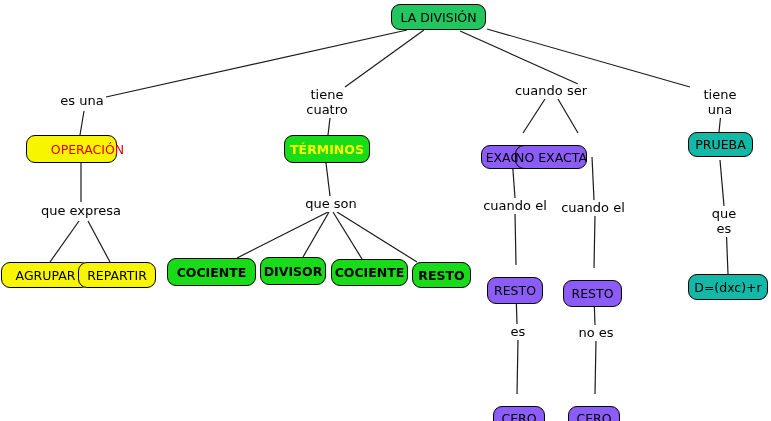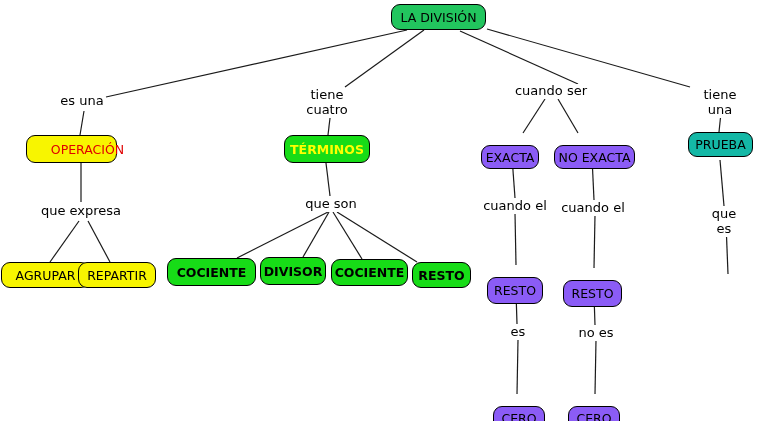--- a/index.html
+++ b/index.html
@@ -95,20 +95,21 @@
   <div class="node fill-cyan" style="left:391px;top:4px;width:95px;height:26px;">LA DIVISIÓN</div>
   <div class="node fill-yellow txt-red" style="left:26px;top:135px;width:91px;height:28px;padding-left:32px;">OPERACIÓN</div>
   <div class="node fill-yellow" style="left:1px;top:262px;width:89px;height:26px;">AGRUPAR</div>
   <div class="node fill-yellow" style="left:78px;top:262px;width:78px;height:26px;">REPARTIR</div>
   <div class="node fill-green txt-yellow" style="left:284px;top:135px;width:86px;height:28px;">TÉRMINOS</div>
   <div class="node fill-green" style="left:167px;top:258px;width:89px;height:28px;">COCIENTE</div>
   <div class="node fill-green" style="left:260px;top:257px;width:66px;height:28px;">DIVISOR</div>
   <div class="node fill-green" style="left:331px;top:259px;width:77px;height:27px;">COCIENTE</div>
   <div class="node fill-green" style="left:412px;top:262px;width:59px;height:26px;">RESTO</div>
   <div class="node fill-orange" style="left:481px;top:133px;width:58px;height:24px;">EXACTA</div>
-  <div class="node fill-orange" style="left:554px;top:133px;width:81px;height:24px;">NO EXACTA</div>
+  <div class="node fill-orange" style="left:515px;top:133px;width:72px;height:24px;">NO EXACTA</div>
   <div class="node fill-orange" style="left:487px;top:265px;width:56px;height:27px;">RESTO</div>
   <div class="node fill-orange" style="left:563px;top:268px;width:59px;height:27px;">RESTO</div>
   <div class="node fill-orange" style="left:493px;top:394px;width:52px;height:24px;">CERO</div>
   <div class="node fill-orange" style="left:568px;top:394px;width:52px;height:24px;">CERO</div>
   <div class="node fill-purple" style="left:688px;top:132px;width:65px;height:25px;">PRUEBA</div>
+  <div class="node fill-purple" style="left:688px;top:274px;width:80px;height:26px;">D=(dxc)+r</div>
 
 </div>
 
 </body></html>

